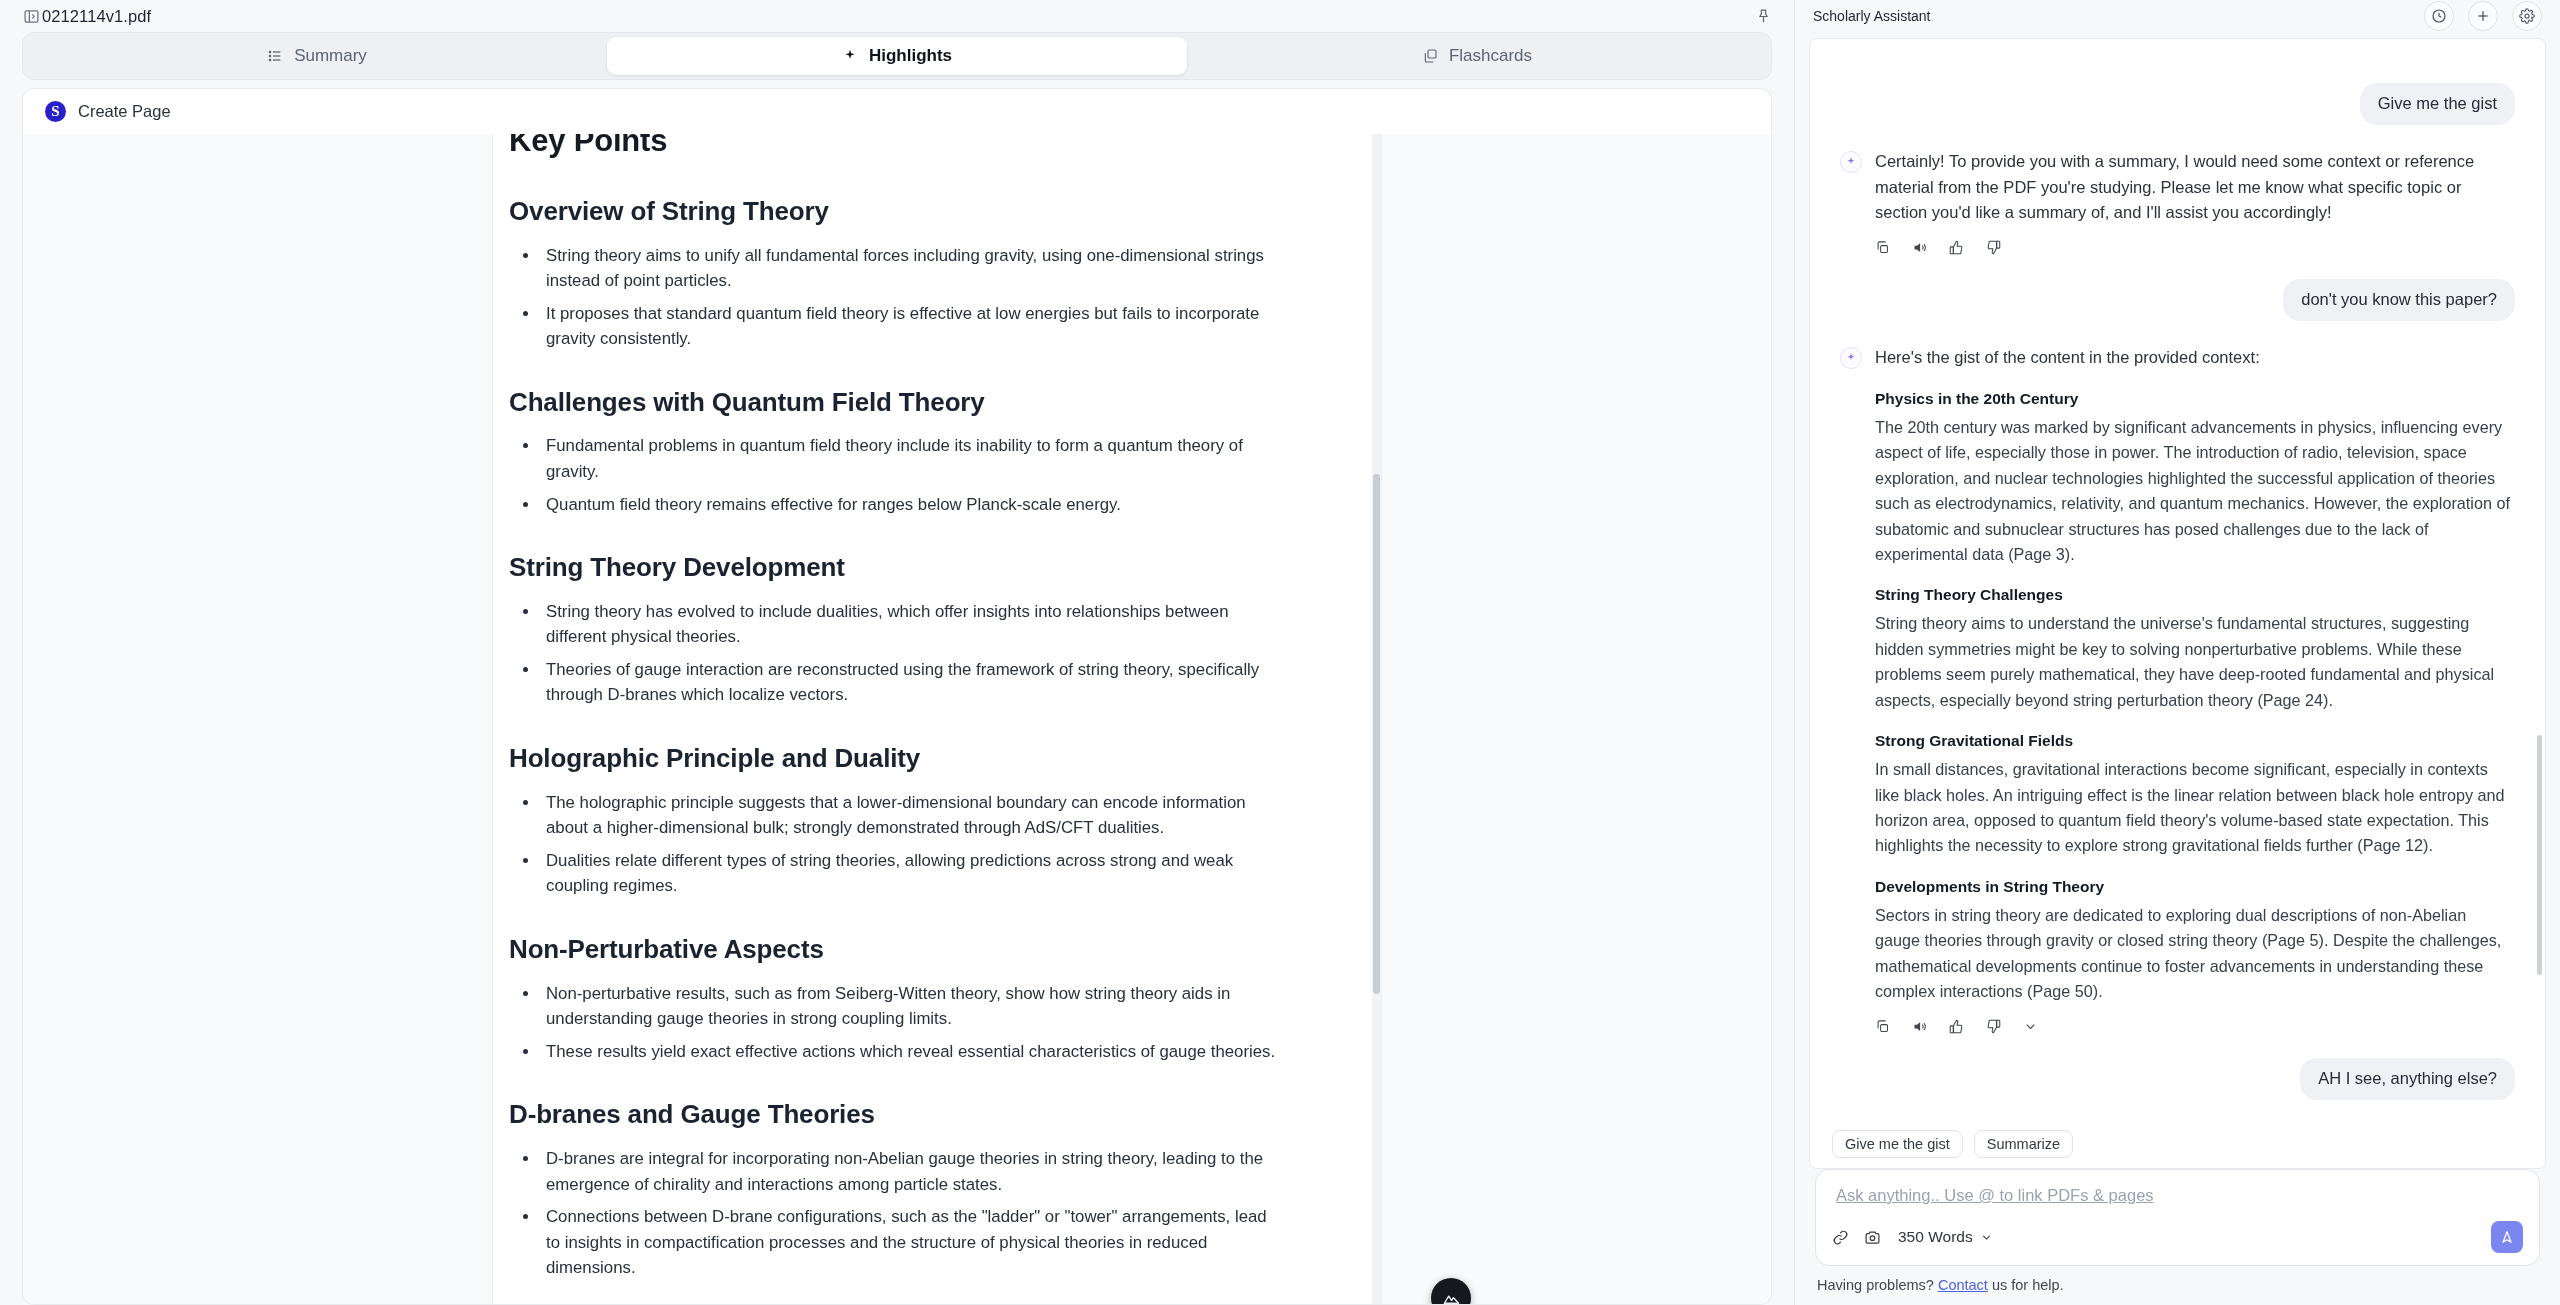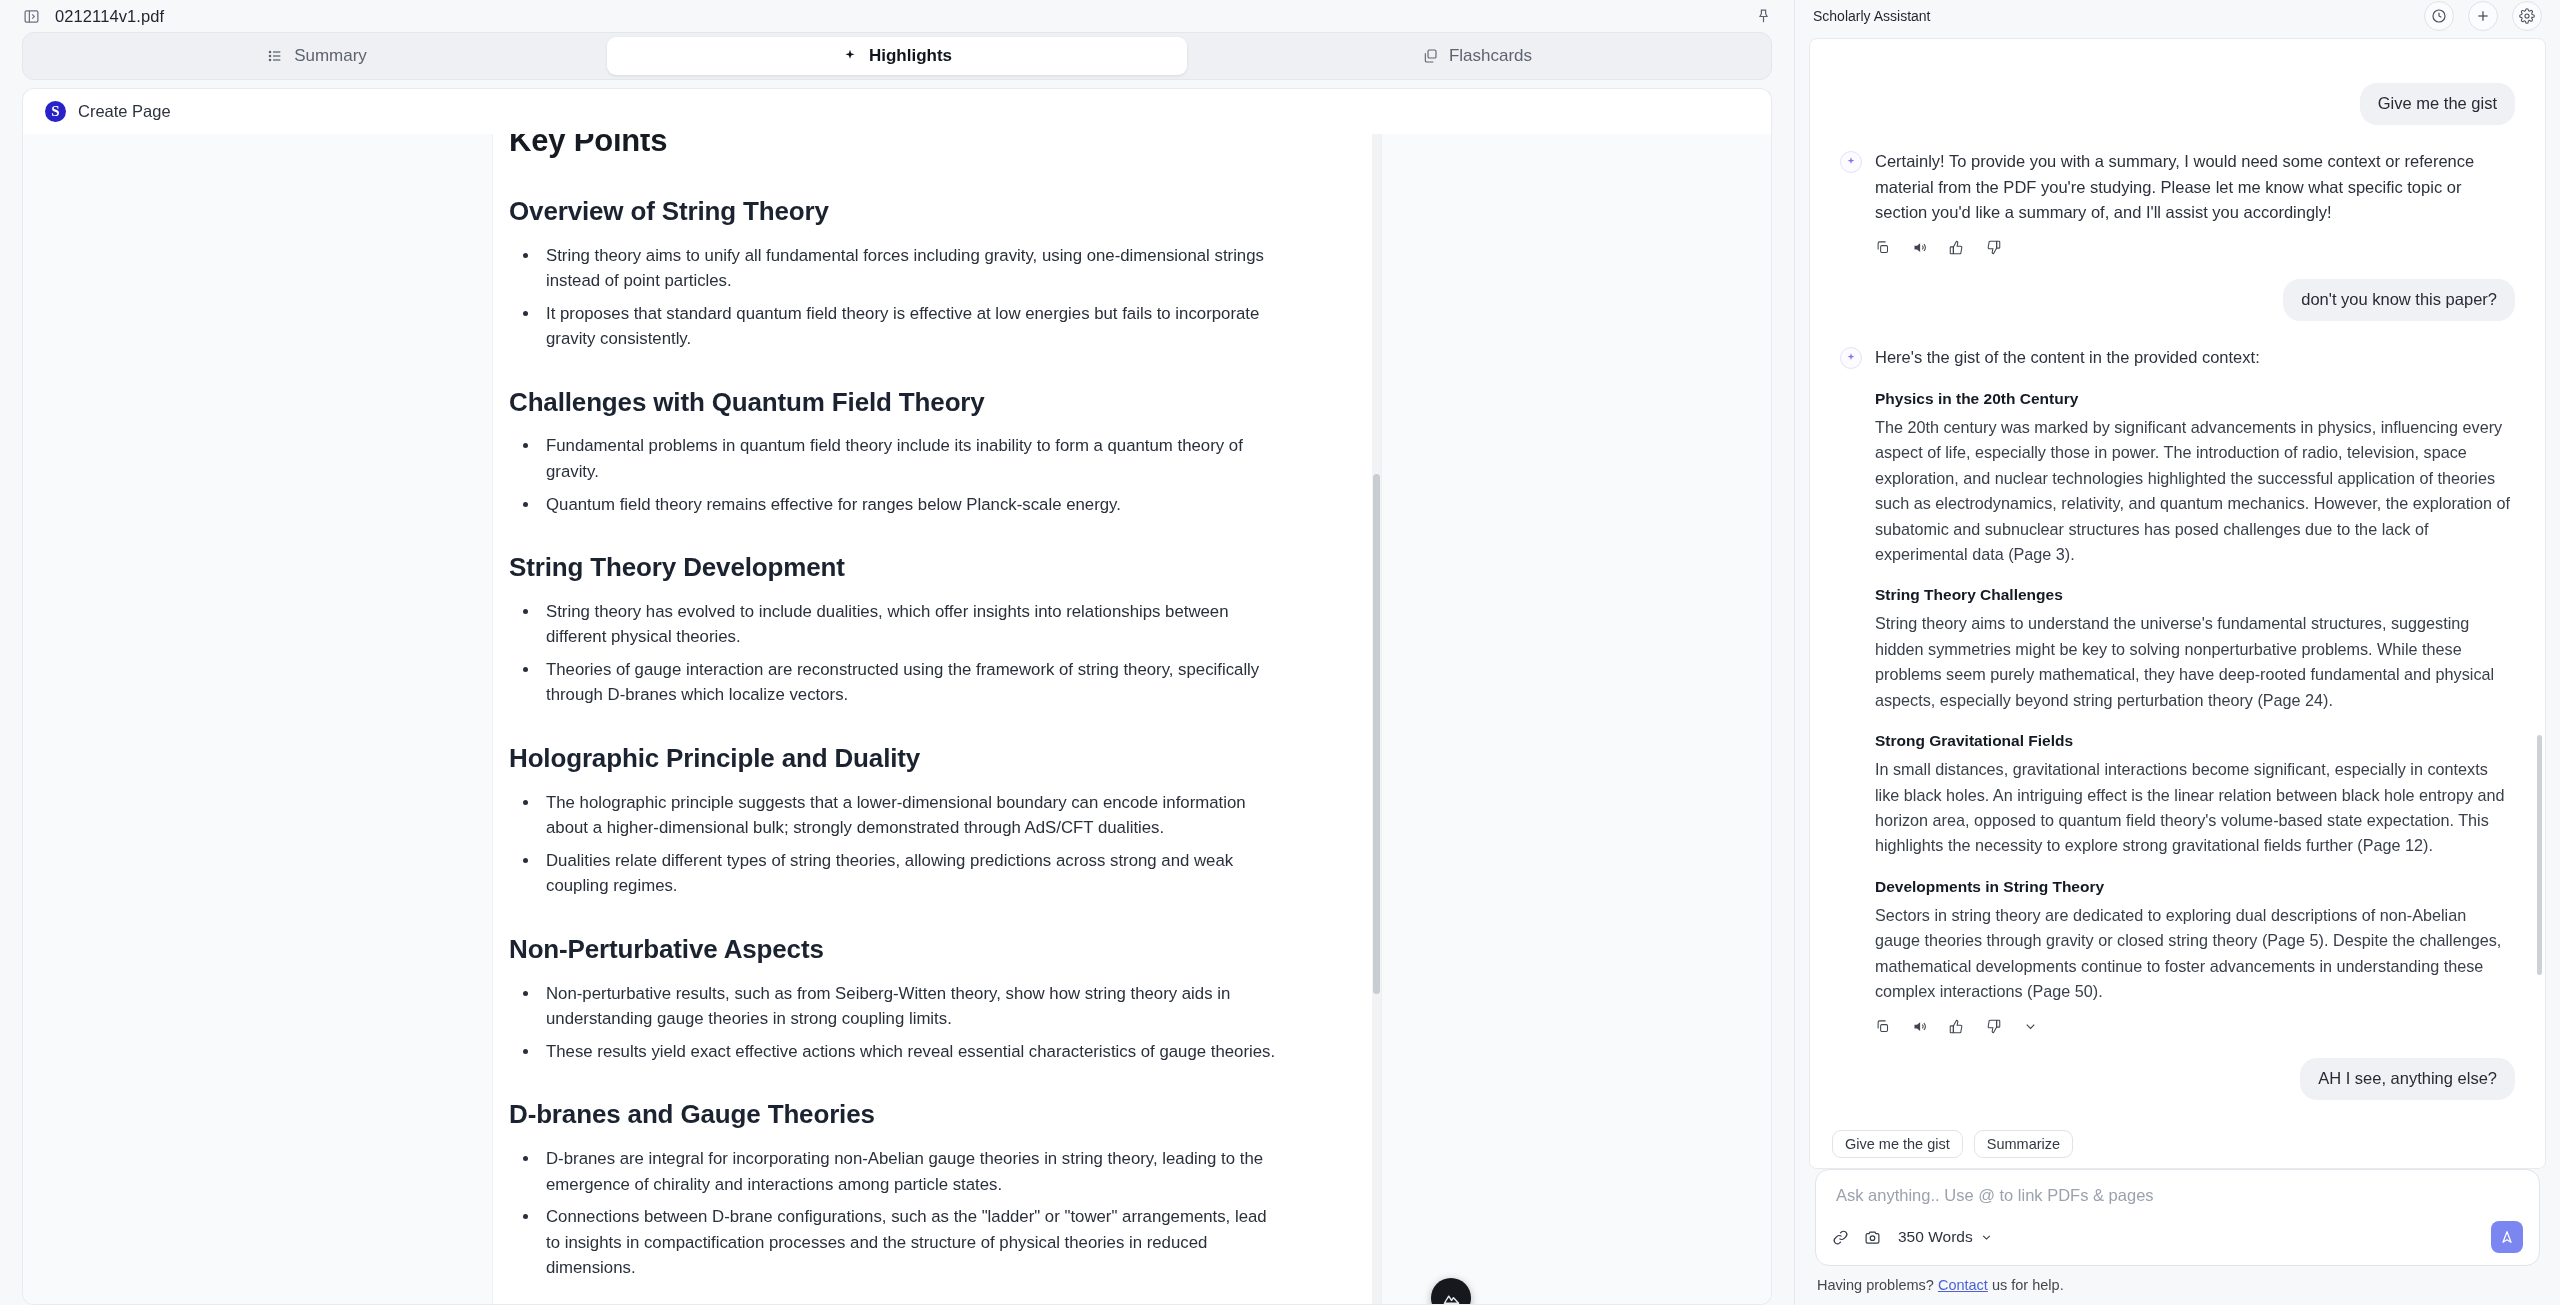--- a/index.html
+++ b/index.html
@@ -15,21 +15,21 @@
   .doc-pane {
     width: 1795px; height: 1305px;
     background: #f7f8fa;
     display: flex; flex-direction: column;
     position: relative;
     border-right: 1px solid #e6e8ec;
   }
   .doc-topbar {
     height: 32px; flex: 0 0 32px;
     display: flex; align-items: center;
-    padding: 0 22px; gap: 14px;
+    padding: 0 22px; gap: 1px;
     background: #f7f8fa;
   }
   .doc-topbar .panel-toggle-icon {
     width: 19px; height: 19px; display: flex; align-items: center; justify-content: center;
     color: #6b7280;
   }
   .doc-title {
     font-size: 16.5px; color: #1f2430; letter-spacing: .1px;
   }
   .pin-wrap {
@@ -211,21 +211,21 @@
     font-size: 14.5px; color: #343943; cursor: pointer;
     white-space: nowrap;
   }
   .composer-wrap { padding: 0 20px 0 20px; background: #f7f8fa; }
   .composer {
     background: #ffffff; border: 1px solid #e1e4e9;
     border-radius: 14px; padding: 14px 16px 12px 16px;
   }
   .composer-input {
     font-size: 16.5px; color: #9ca2ad; padding: 2px 2px 16px 4px;
-    cursor: text; user-select: none;
+    cursor: text; user-select: none; text-decoration: underline;
   }
   .composer-bar { display: flex; align-items: center; gap: 15px; }
   .cicon { color: #363b45; display: flex; align-items: center; cursor: pointer; }
   .words {
     display: flex; align-items: center; gap: 7px;
     font-size: 15.5px; color: #2d323c; cursor: pointer; margin-left: 2px;
   }
   .send-btn {
     margin-left: auto; width: 32px; height: 32px;
     border-radius: 8px; background: #7b86f0; color: #fff;

